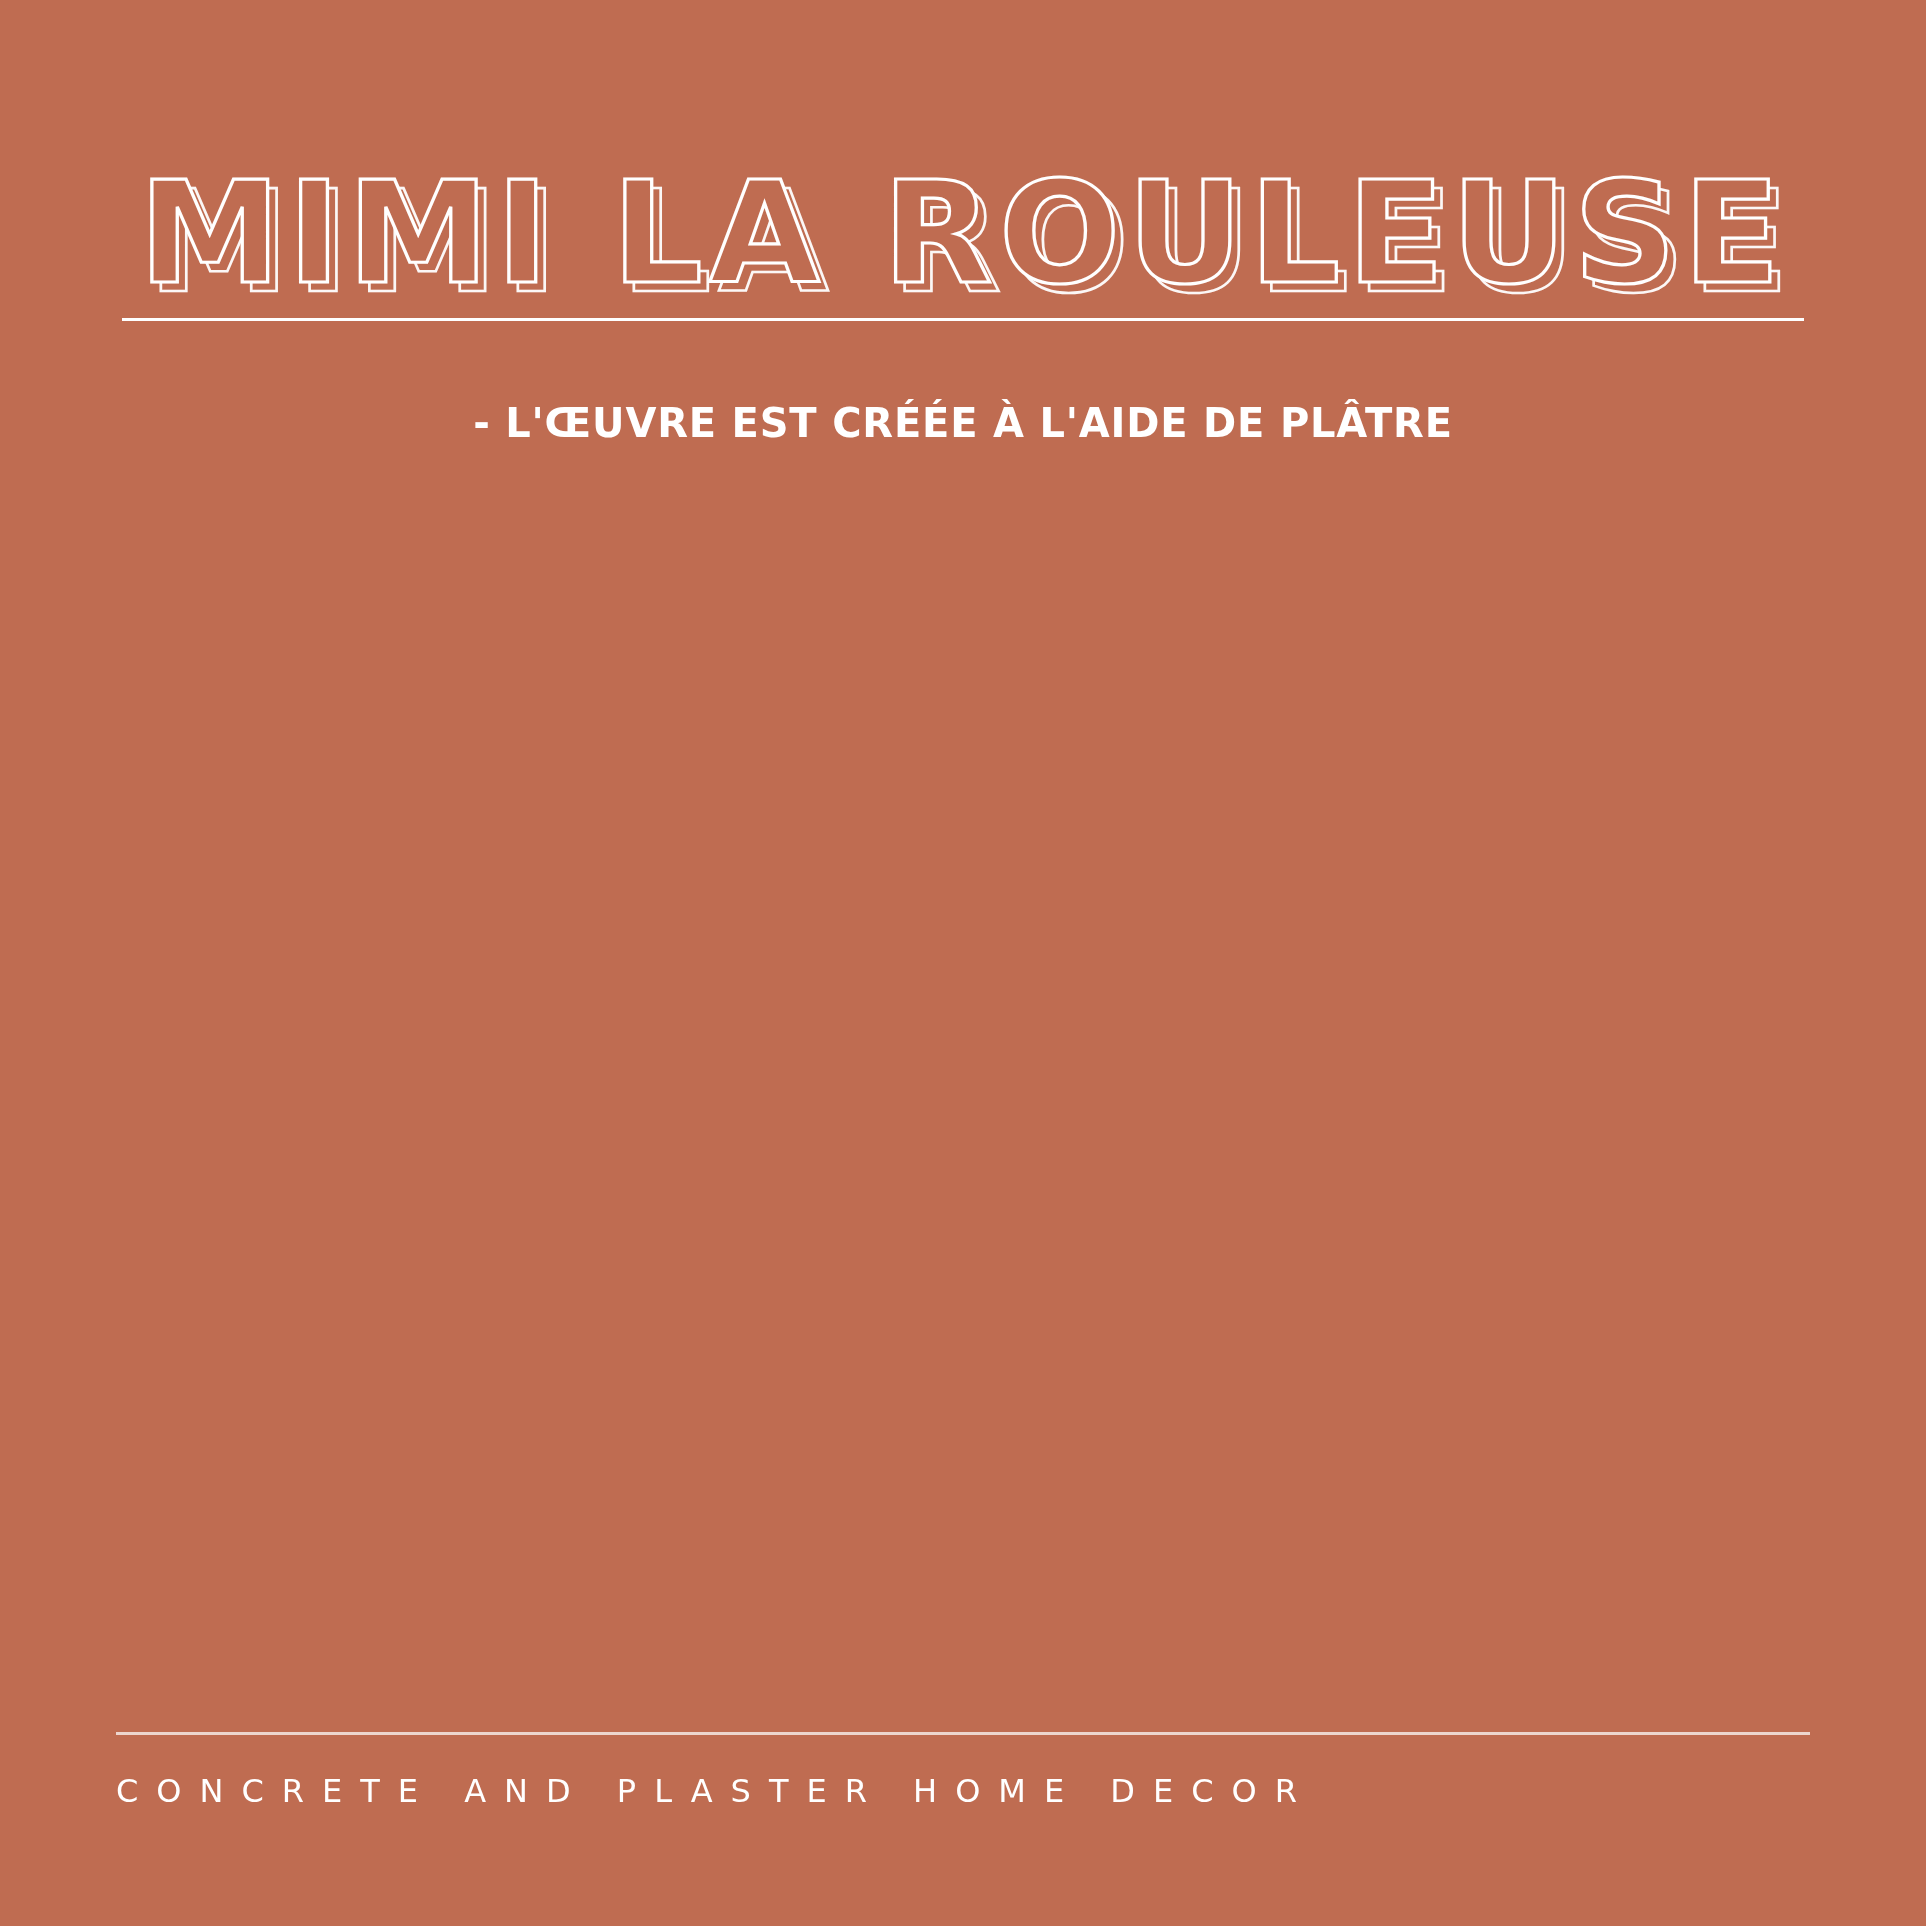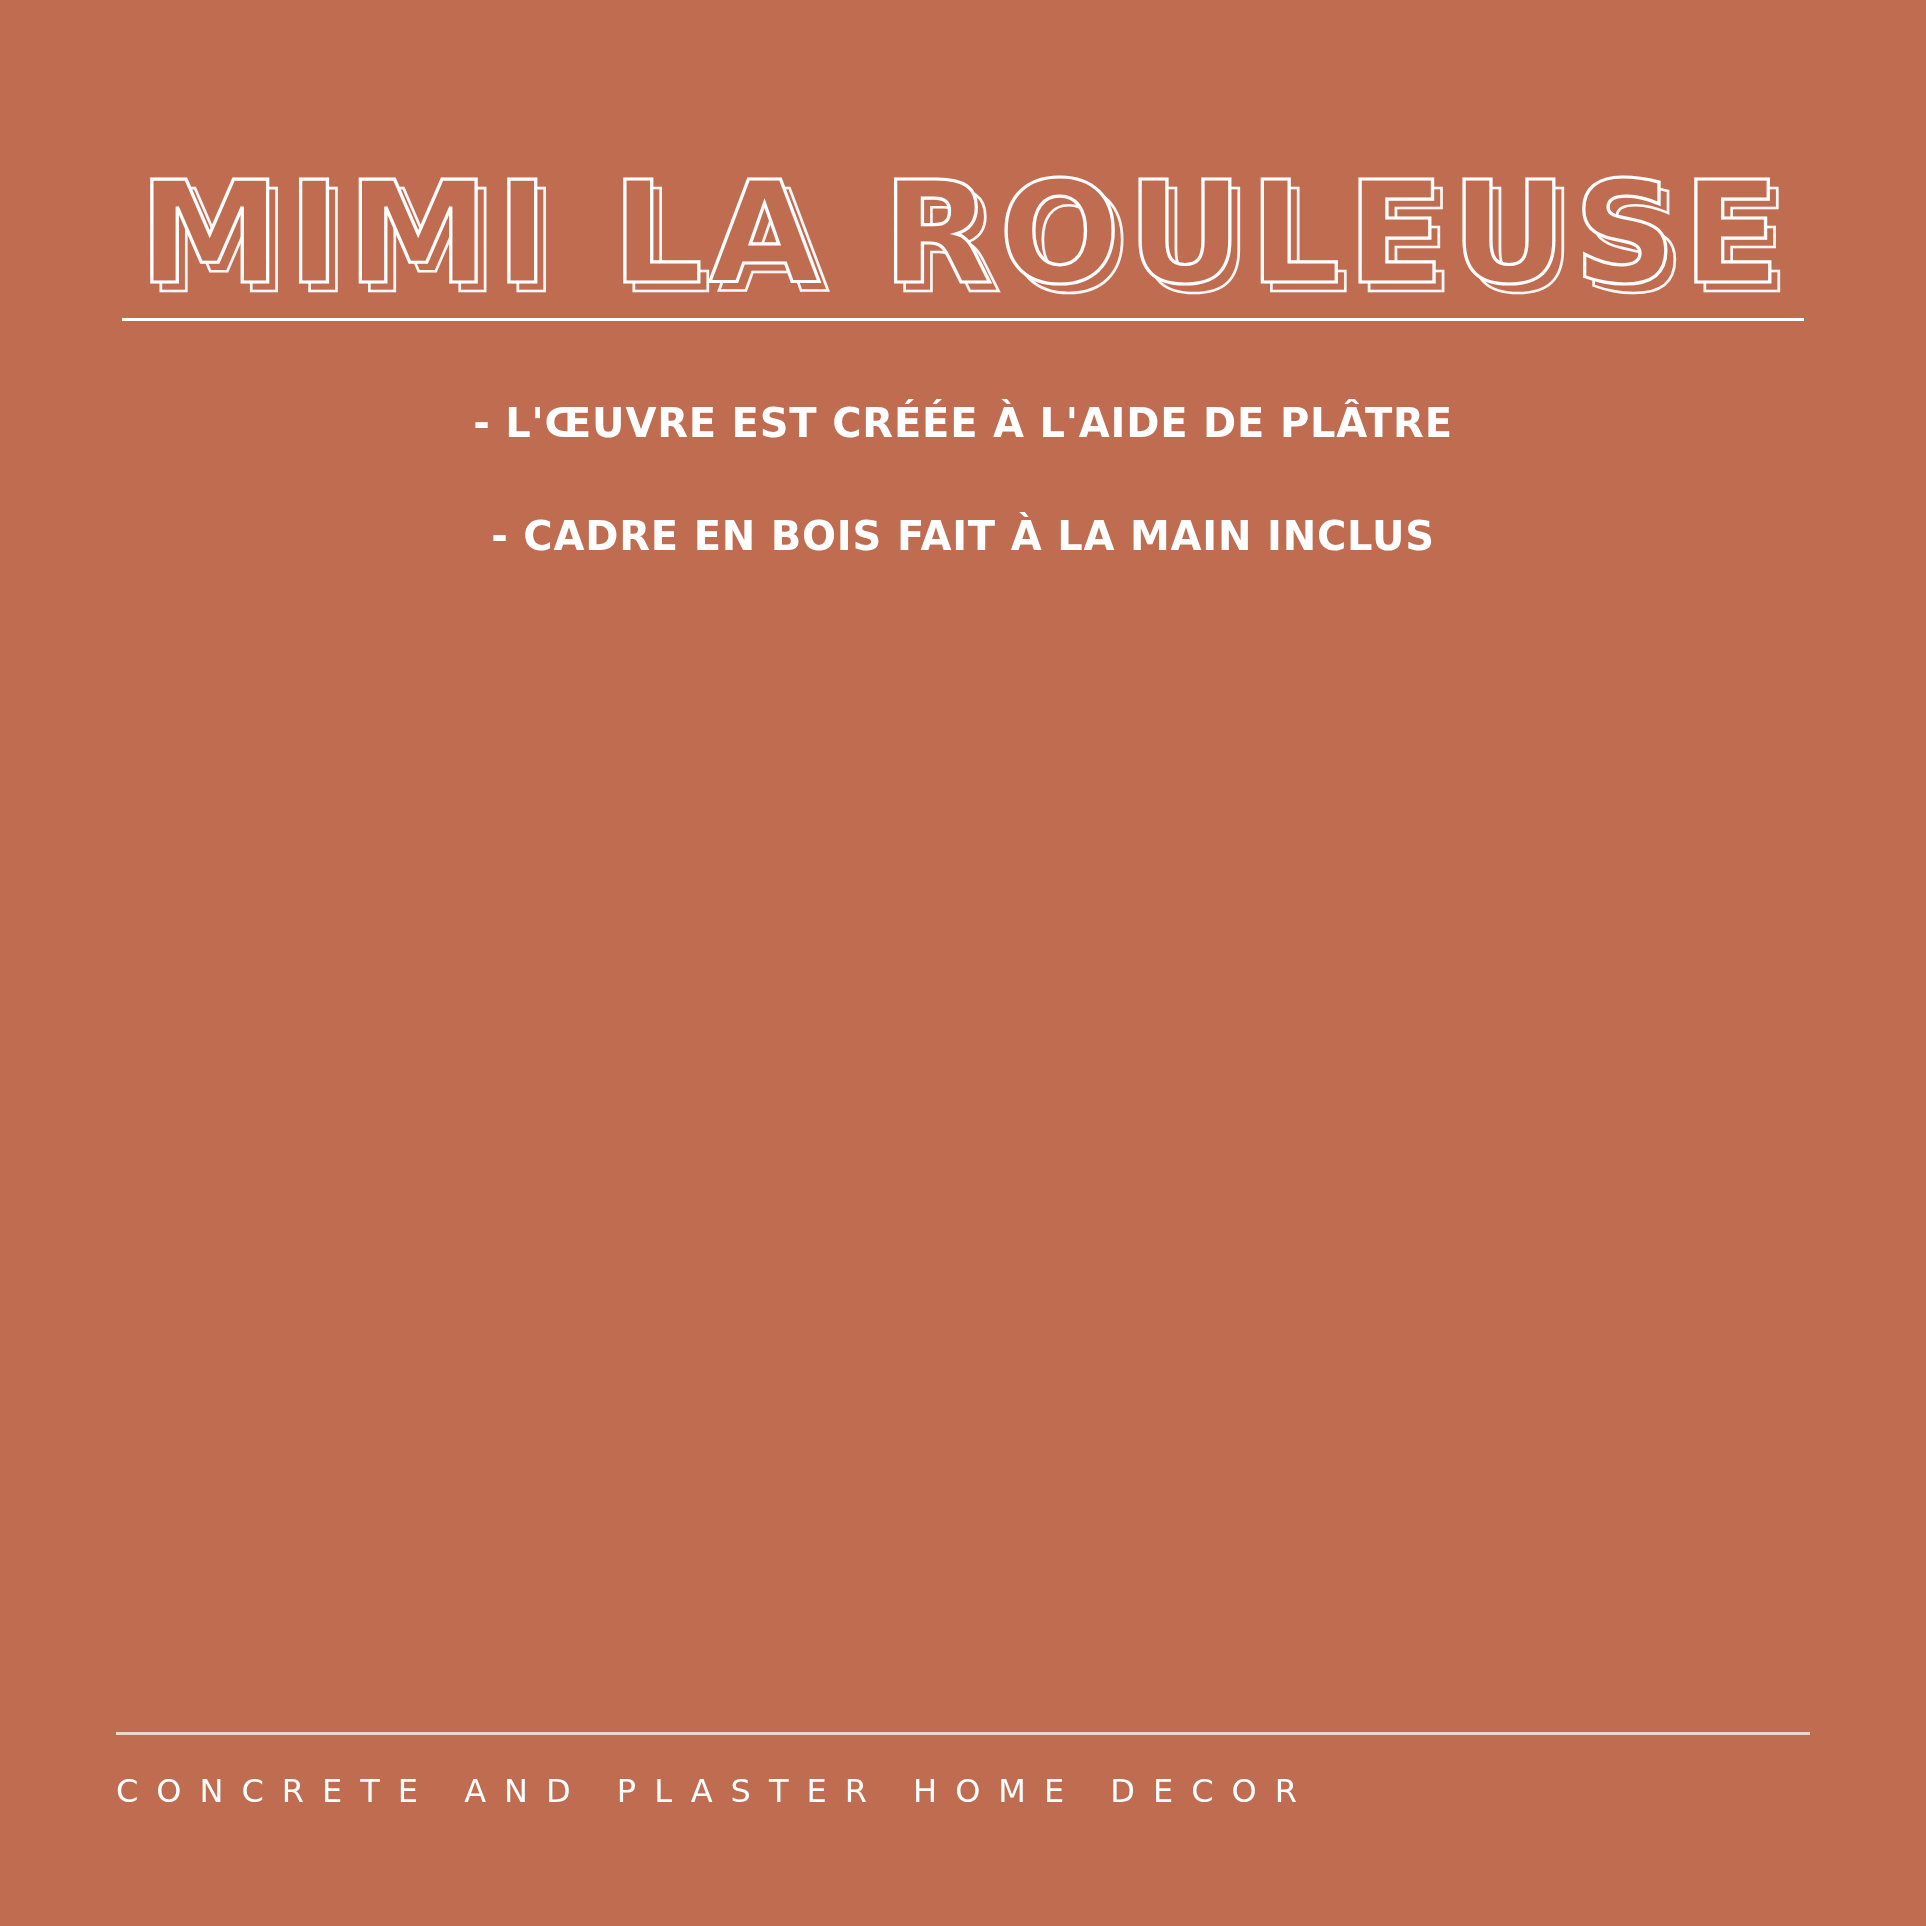--- a/index.html
+++ b/index.html
@@ -121,21 +121,20 @@
   <div class="title-block">
     <span class="title-wrap">
       <span class="title shadow">MIMI LA ROULEUSE</span>
       <span class="title front">MIMI LA ROULEUSE</span>
     </span>
     <div class="title-rule"></div>
   </div>
 
   <div class="bullets">
     <div class="bullet">- L'ŒUVRE EST CRÉÉE À L'AIDE DE PLÂTRE</div>
-    <div class="bullet">- CADRE EN BOIS FAIT À LA MAIN INCLUS</div>
   </div>
 
   <div class="footer">
     <div class="footer-rule"></div>
     <div class="footer-text">CONCRETE AND PLASTER HOME DECOR</div>
   </div>
 
 </div>
 
 

